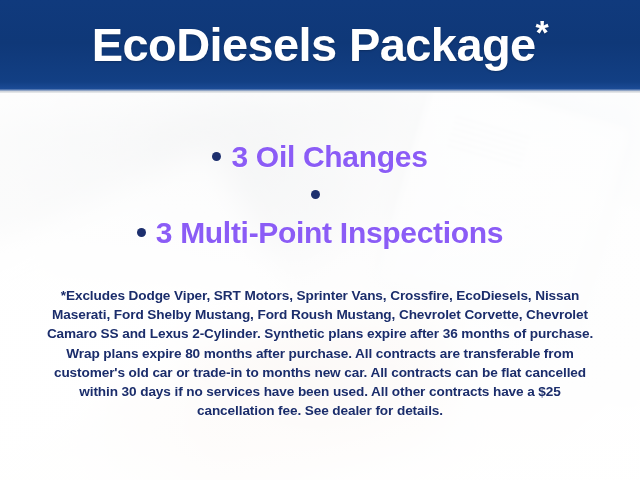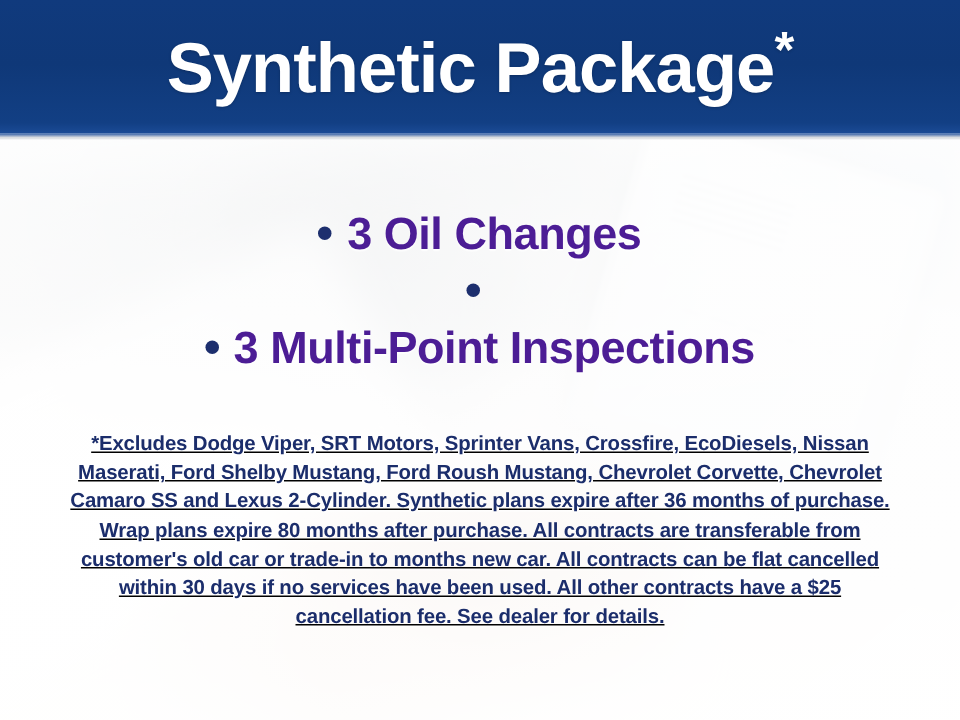--- a/index.html
+++ b/index.html
@@ -200,21 +200,21 @@
     left: 0;
     top: 138px;
     width: 640px;
     z-index: 4;
     list-style: none;
     margin: 0;
     padding: 0;
     text-align: center;
   }
   .benefit-item {
-    color: #4c1d95;
+    color: #8b5cf6;
     font-size: 30px;
     font-weight: 700;
     letter-spacing: -0.3px;
     line-height: 38px;
     white-space: nowrap;
     text-shadow: 0 1px 1px rgba(255,255,255,.85);
   }
   .benefit-item .bullet-dot {
     display: inline-block;
     width: 9px; height: 9px;
@@ -227,21 +227,20 @@
   }
 
   
   .disclaimer {
     position: absolute;
     left: 22px;
     top: 286px;
     width: 596px;
     z-index: 4;
     text-align: center;
-    text-decoration: underline;
   }
   .disclaimer-line {
     color: #1b2d6b;
     font-size: 13.6px;
     font-weight: 700;
     line-height: 19.2px;
     letter-spacing: -0.1px;
     white-space: nowrap;
     text-shadow: 0 1px 1px rgba(255,255,255,.9);
   }
@@ -266,21 +265,21 @@
         <div class="tablet-trace"></div>
       </div>
     </div>
     <div class="bg-shape arm-dark"></div>
     <div class="bg-shape hand-a"></div>
     <div class="bg-shape hand-b"></div>
     <div class="bg-veil"></div>
   </div>
 
   <div class="header-band">
-    <h1 class="promo-title"><span>Synthetic Package</span><span class="asterisk">*</span></h1>
+    <h1 class="promo-title"><span>EcoDiesels Package</span><span class="asterisk">*</span></h1>
   </div>
   <div class="header-underline"></div>
 
   <ul class="benefits">
     <li class="benefit-item"><span class="bullet-dot"></span><span>3 Oil Changes</span></li>
     <li class="benefit-item"><span class="bullet-dot"></span></li>
     <li class="benefit-item"><span class="bullet-dot"></span><span>3 Multi-Point Inspections</span></li>
   </ul>
 
   <div class="disclaimer">

